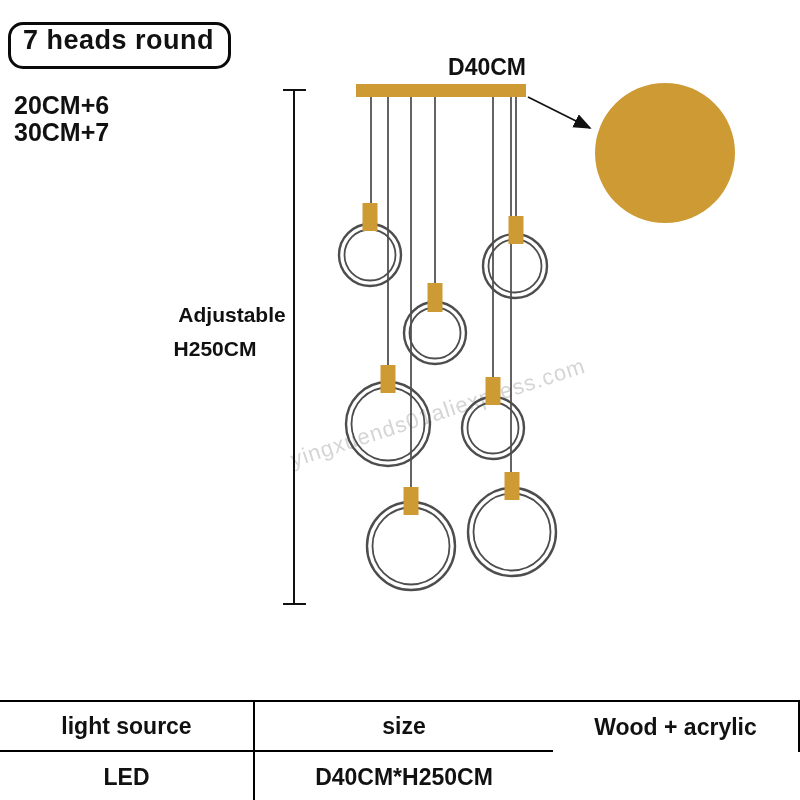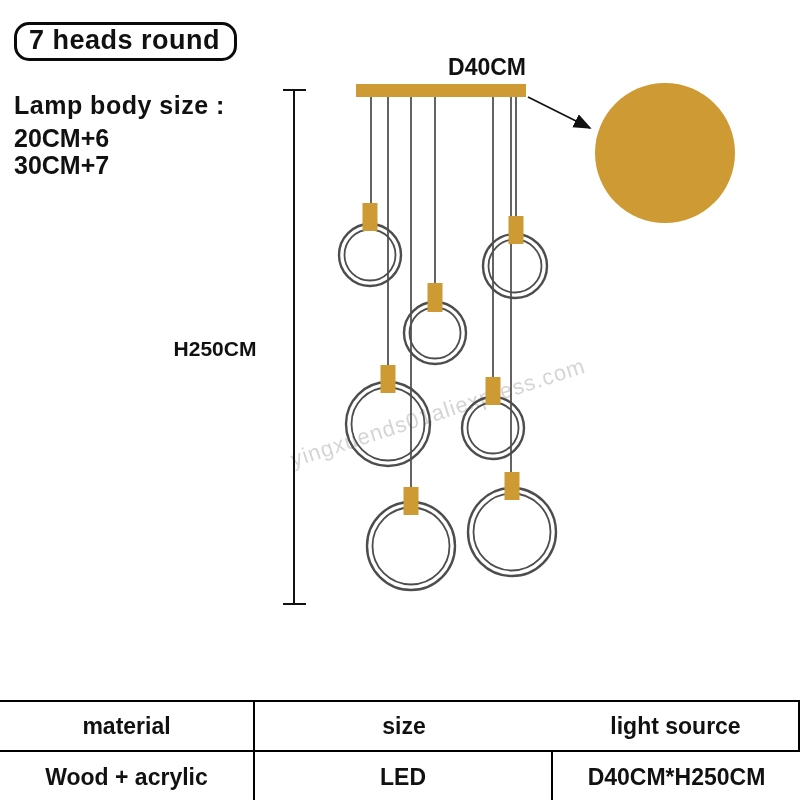--- a/index.html
+++ b/index.html
@@ -1,23 +1,23 @@
 <!DOCTYPE html>
 <html style="--gold: #CE9A33; --cord: #3d3d3d; --ring: #4d4d4d; --ink: #111111; --watermark: #d5d5d5;"><head>
 <meta charset="utf-8">
 <style>
   html,body{margin:0;padding:0;background:#ffffff;}
   .stage{
     position:relative;width:800px;height:800px;background:#ffffff;overflow:hidden;
     font-family:"Liberation Sans", sans-serif;color:#111;
   }
   .title-badge{
-    position:absolute;left:14px;top:22px;height:31px;
+    position:absolute;left:8px;top:22px;height:31px;
     border:3px solid #0a0a0a;border-radius:15px;
-    display:flex;align-items:center;padding:0 14px 2px 12px;
+    display:flex;align-items:center;padding:0 14px 10px 12px;
     font-size:27px;font-weight:700;letter-spacing:.5px;white-space:nowrap;
   }
   .specs{position:absolute;left:14px;top:92px;font-size:25px;font-weight:700;line-height:27px;}
   .specs .lbl{margin-bottom:6px;letter-spacing:.5px;}
   .d40-label{position:absolute;left:356px;top:54px;width:170px;text-align:right;
     font-size:23px;font-weight:700;}
   .adj-label{position:absolute;left:150px;top:303px;width:164px;text-align:center;
     font-size:21px;font-weight:700;}
   .h-label{position:absolute;left:133px;top:337px;width:164px;text-align:center;
     font-size:21px;font-weight:700;}
@@ -47,27 +47,27 @@
 </head>
 <body>
 
 <div class="stage">
 
   <div class="title-badge">
     <span>7 heads round</span>
   </div>
 
   <div class="specs">
-    <div class="lbl">Lamp body size :</div>
     <div>20CM+6</div>
     <div>30CM+7</div>
   </div>
 
   <div class="d40-label">D40CM</div>
 
+  <div class="adj-label">Adjustable</div>
   <div class="h-label">H250CM</div>
 
   <div class="watermark">yingxuends01aliexpress.com</div>
 
   <svg class="lamp-svg" width="800" height="700" viewBox="0 0 800 700">
     <defs>
       <marker id="ah" markerWidth="12" markerHeight="10" refX="9" refY="4" orient="auto">
         <path d="M0,0 L10,4 L0,8 z" fill="#111"></path>
       </marker>
     </defs>
@@ -128,21 +128,20 @@
     </g>
 
     <rect class="gold-fill" x="356" y="84" width="170" height="13"></rect>
 
     <line class="arrow-line" x1="528" y1="97" x2="590" y2="128" marker-end="url(#ah)"></line>
 
     <circle class="gold-fill" cx="665" cy="153" r="70"></circle>
   </svg>
 
   <div class="spec-table">
-    <div class="cell head c1">material</div>
+    <div class="cell head c2">light source</div>
     <div class="cell head">size</div>
-    <div class="cell head c2">light source</div>
     <div class="cell val c1">Wood + acrylic</div>
     <div class="cell val c2">LED</div>
     <div class="cell val">D40CM*H250CM</div>
   </div>
 
 </div>
 
 </body></html>

